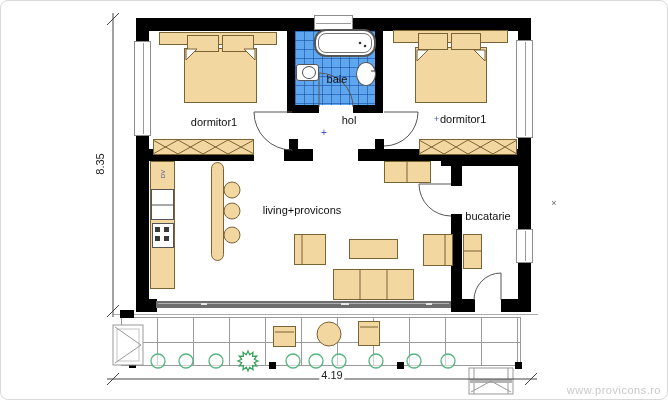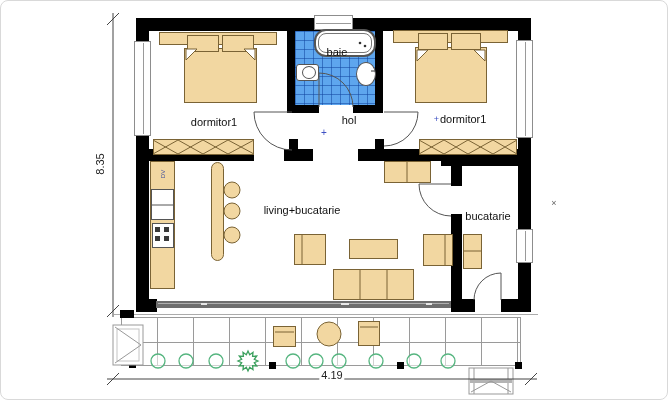--- a/index.html
+++ b/index.html
@@ -168,26 +168,27 @@
       <rect x="116" y="328" width="22" height="32" fill="none" stroke="#c4c4c4"></rect>
       <path d="M114 326 L140 344 M114 362 L140 344" stroke="#999" fill="none"></path>
     </g>
     <g stroke="#444" stroke-width="1" fill="none">
       <path d="M112 12 V316 M106 24 L118 12 M106 316 L118 304"></path>
       <path d="M106 378 H536 M106 384 L118 372 M524 384 L536 372"></path>
     </g>
   </svg>
 
   <div class="room-label" style="left:213px;top:121px">dormitor1</div>
-  <div class="room-label" style="left:336px;top:51px">baie</div>
+  <div class="room-label" style="left:336px;top:78px">baie</div>
   <div class="marker" style="left:323px;top:131px">+</div>
   <div class="room-label" style="left:348px;top:119px">hol</div>
   <div class="room-label lbl2" style="left:459px;top:118px">
     <span class="m">+</span>
     <span>dormitor1</span>
   </div>
-  <div class="room-label" style="left:301px;top:209px">living+bucatarie</div>
+  <div class="room-label" style="left:301px;top:209px">living+provicons</div>
   <div class="room-label" style="left:487px;top:215px">bucatarie</div>
 
   <div class="dim-label rot" style="left:99px;top:163px">8.35</div>
   <div class="dim-label" style="left:331px;top:374px">4.19</div>
   <div class="site-x" style="left:553px;top:202px">×</div>
+  <div class="watermark">www.provicons.ro</div>
 </div>
 
 </body></html>

